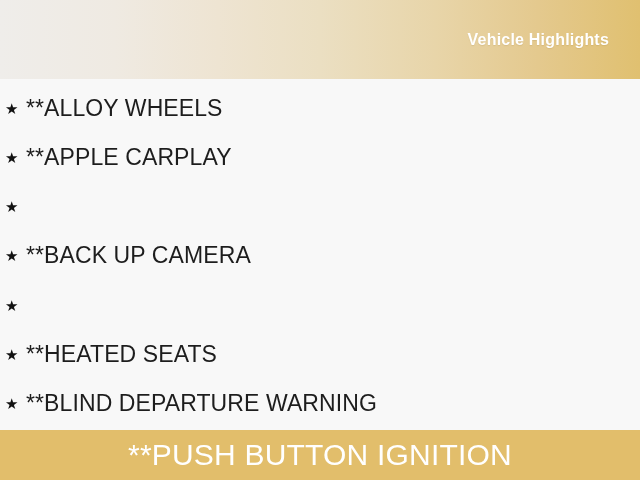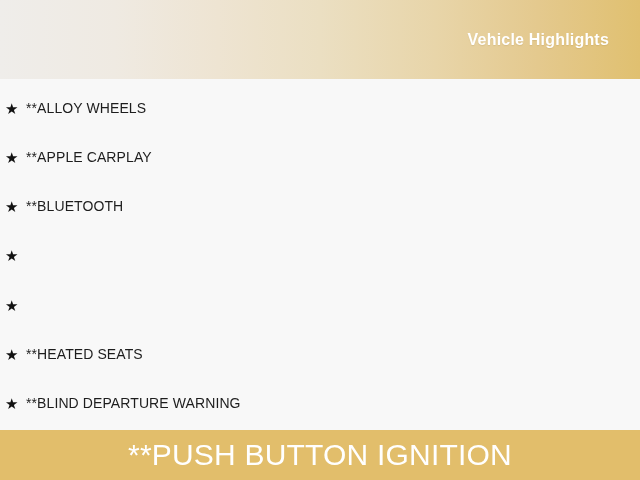--- a/index.html
+++ b/index.html
@@ -81,21 +81,21 @@
   .star-icon {
     flex: 0 0 auto;
     width: 16px;
     font-size: 15px;
     line-height: 1;
     color: #111111;
     text-align: left;
   }
   .highlight-label {
     flex: 1 1 auto;
-    font-size: 14px;
+    font-size: 23px;
     line-height: 1;
     color: #1d1d1d;
     white-space: nowrap;
     letter-spacing: 0.1px;
     margin-left: 5px;
   }
 
   
   .bottom-banner {
     flex: 0 0 auto;
@@ -131,25 +131,25 @@
       <span class="highlight-label">**ALLOY WHEELS</span>
     </li>
 
     <li class="highlight-item">
       <span class="star-icon">★</span>
       <span class="highlight-label">**APPLE CARPLAY</span>
     </li>
 
     <li class="highlight-item">
       <span class="star-icon">★</span>
-      <span class="highlight-label">**BLUETOOTH</span>
     </li>
 
     <li class="highlight-item">
       <span class="star-icon">★</span>
+      <span class="highlight-label">**BACK UP CAMERA</span>
     </li>
 
     <li class="highlight-item">
       <span class="star-icon">★</span>
     </li>
 
     <li class="highlight-item">
       <span class="star-icon">★</span>
       <span class="highlight-label">**HEATED SEATS</span>
     </li>

